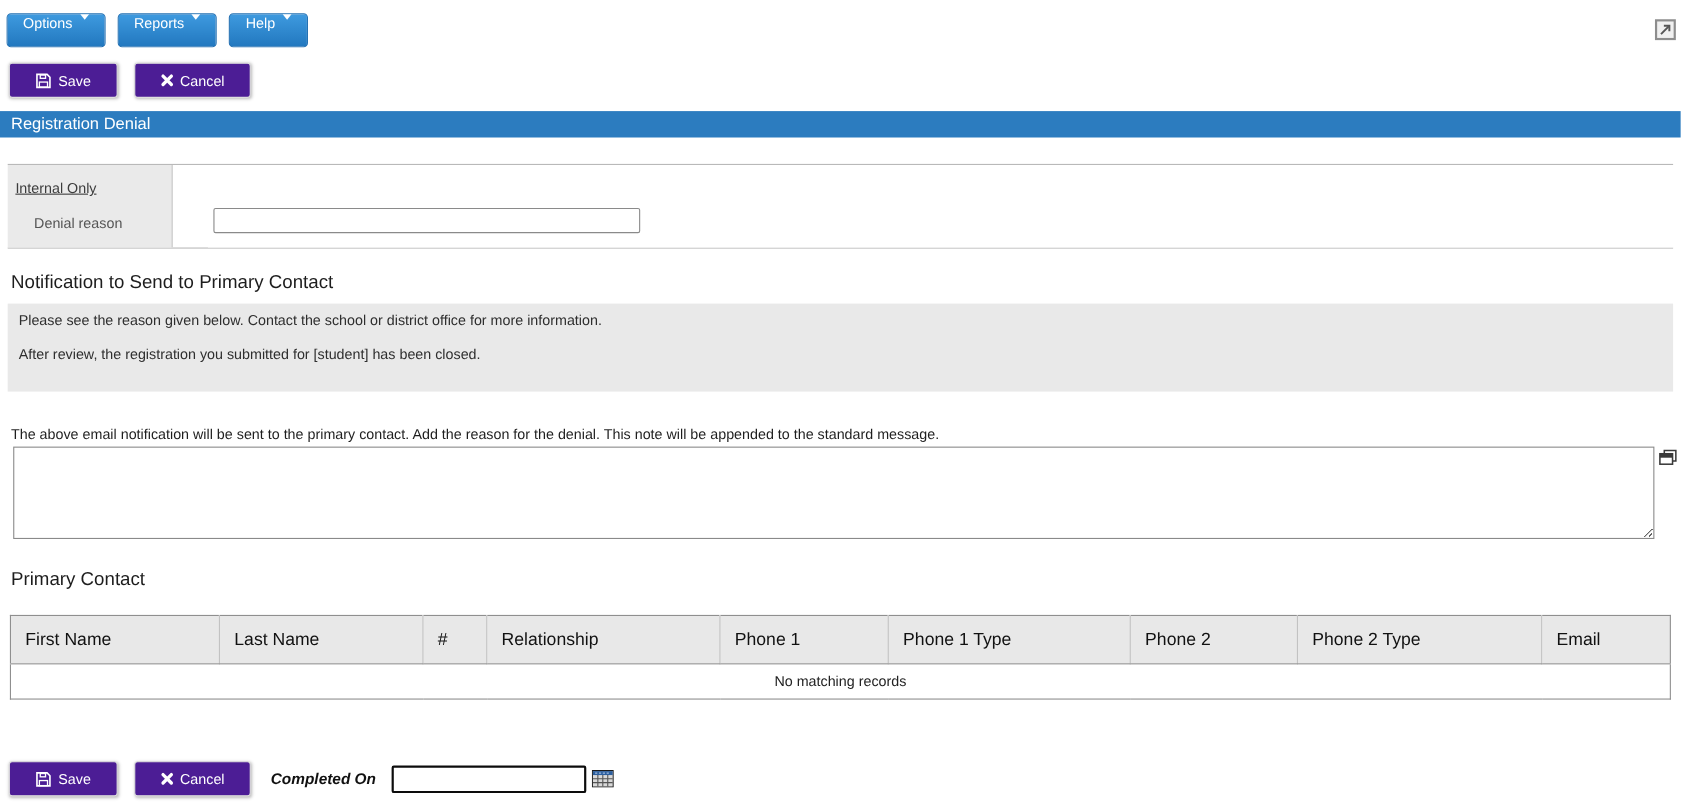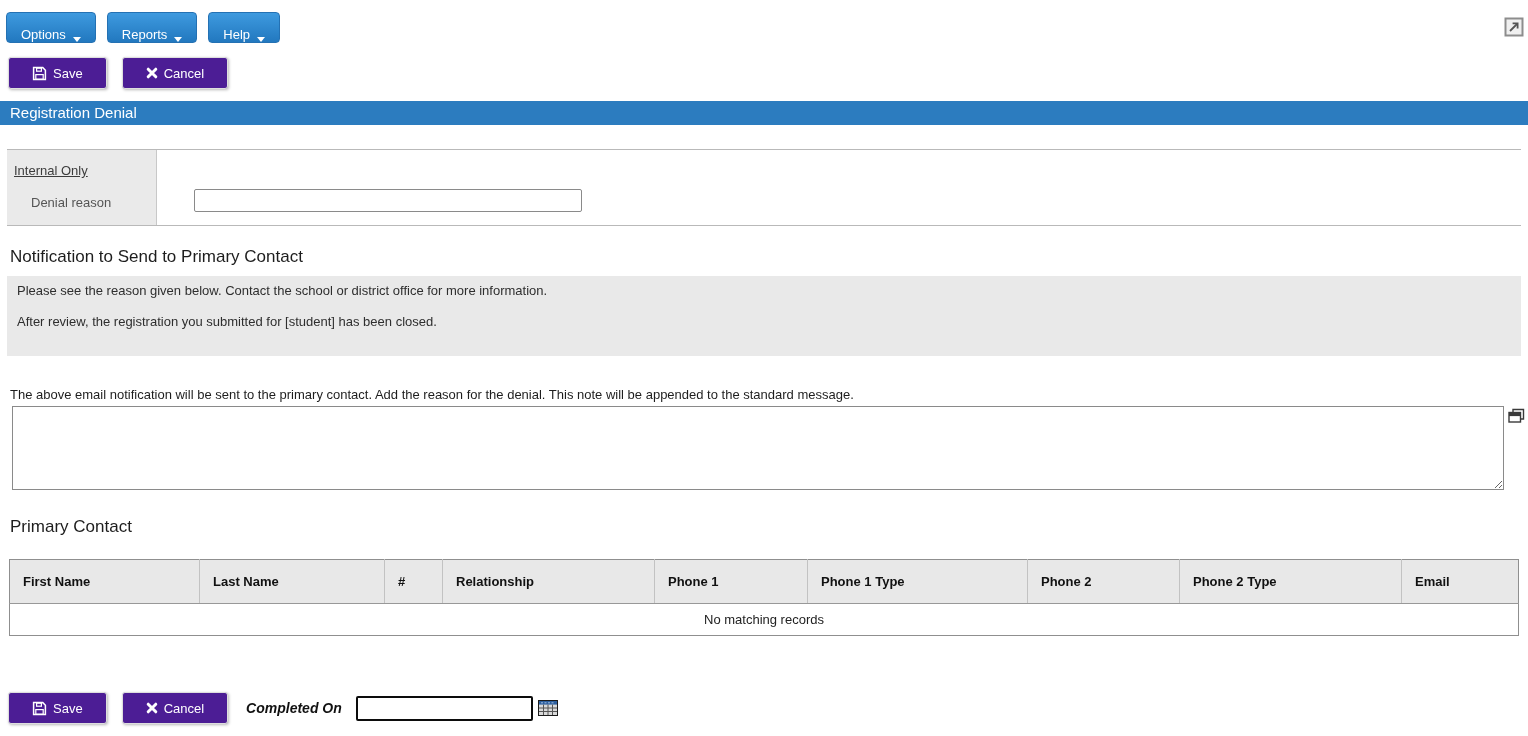--- a/index.html
+++ b/index.html
@@ -5,21 +5,21 @@
   * { box-sizing: border-box; margin: 0; padding: 0; }
   html, body { width: 1528px; height: 736px; background: #fff; overflow: hidden; }
   body { font-family: "Liberation Sans", sans-serif; color: #222; position: relative; font-size: 13px; }
 
   
   .top-expand { position: absolute; top: 17px; right: 4px; width: 20px; height: 20px; cursor: pointer; }
 
   
   .toolbar { display: flex; gap: 11px; padding: 12px 0 0 6px; }
   .btn-blue {
-    display: inline-flex; align-items: flex-end; justify-content: center;
+    display: inline-flex; align-items: flex-start; justify-content: center;
     height: 31px; padding: 0 14px; border: 1px solid #2471b3; border-radius: 4px;
     background: linear-gradient(#3e9adf, #2278bf); color: #fff; font-size: 13px;
     font-family: "Liberation Sans", sans-serif; cursor: pointer;
   }
   .caret { display: inline-block; width: 0; height: 0; margin-left: 7px;
     border-left: 4px solid transparent; border-right: 4px solid transparent; border-top: 5px solid #fff; }
 
   
   .actionbar { display: flex; gap: 15px; padding: 14px 0 0 8px; }
   .btn-gray {
@@ -75,21 +75,21 @@
   }
   .popout { position: absolute; top: 2px; right: -21px; width: 17px; height: 17px; cursor: pointer; }
 
   
   .pc-table {
     margin: 22px 9px 0 9px; width: 1510px; border-collapse: collapse;
     border: 1px solid #8f8f8f; table-layout: fixed;
   }
   .pc-table th {
     background: #e8e8e8; height: 44px; text-align: left; padding-left: 13px;
-    font-size: 13px; font-weight: bold; color: #111;
+    font-size: 16px; font-weight: normal; color: #111;
     border-right: 1px solid #c2c2c2; border-bottom: 1px solid #989898;
   }
   .pc-table th:last-child { border-right: none; }
   .pc-table td.empty { height: 32px; text-align: center; font-size: 13px; color: #222; background: #fff; }
 
   
   .footer-row { display: flex; align-items: center; margin: 56px 0 0 8px; }
   .footer-row .btn-gray + .btn-gray { margin-left: 15px; }
   .completed-label { font-weight: bold; font-size: 14px; color: #111; margin-left: 18px; font-style: italic; }
   .completed-input {

